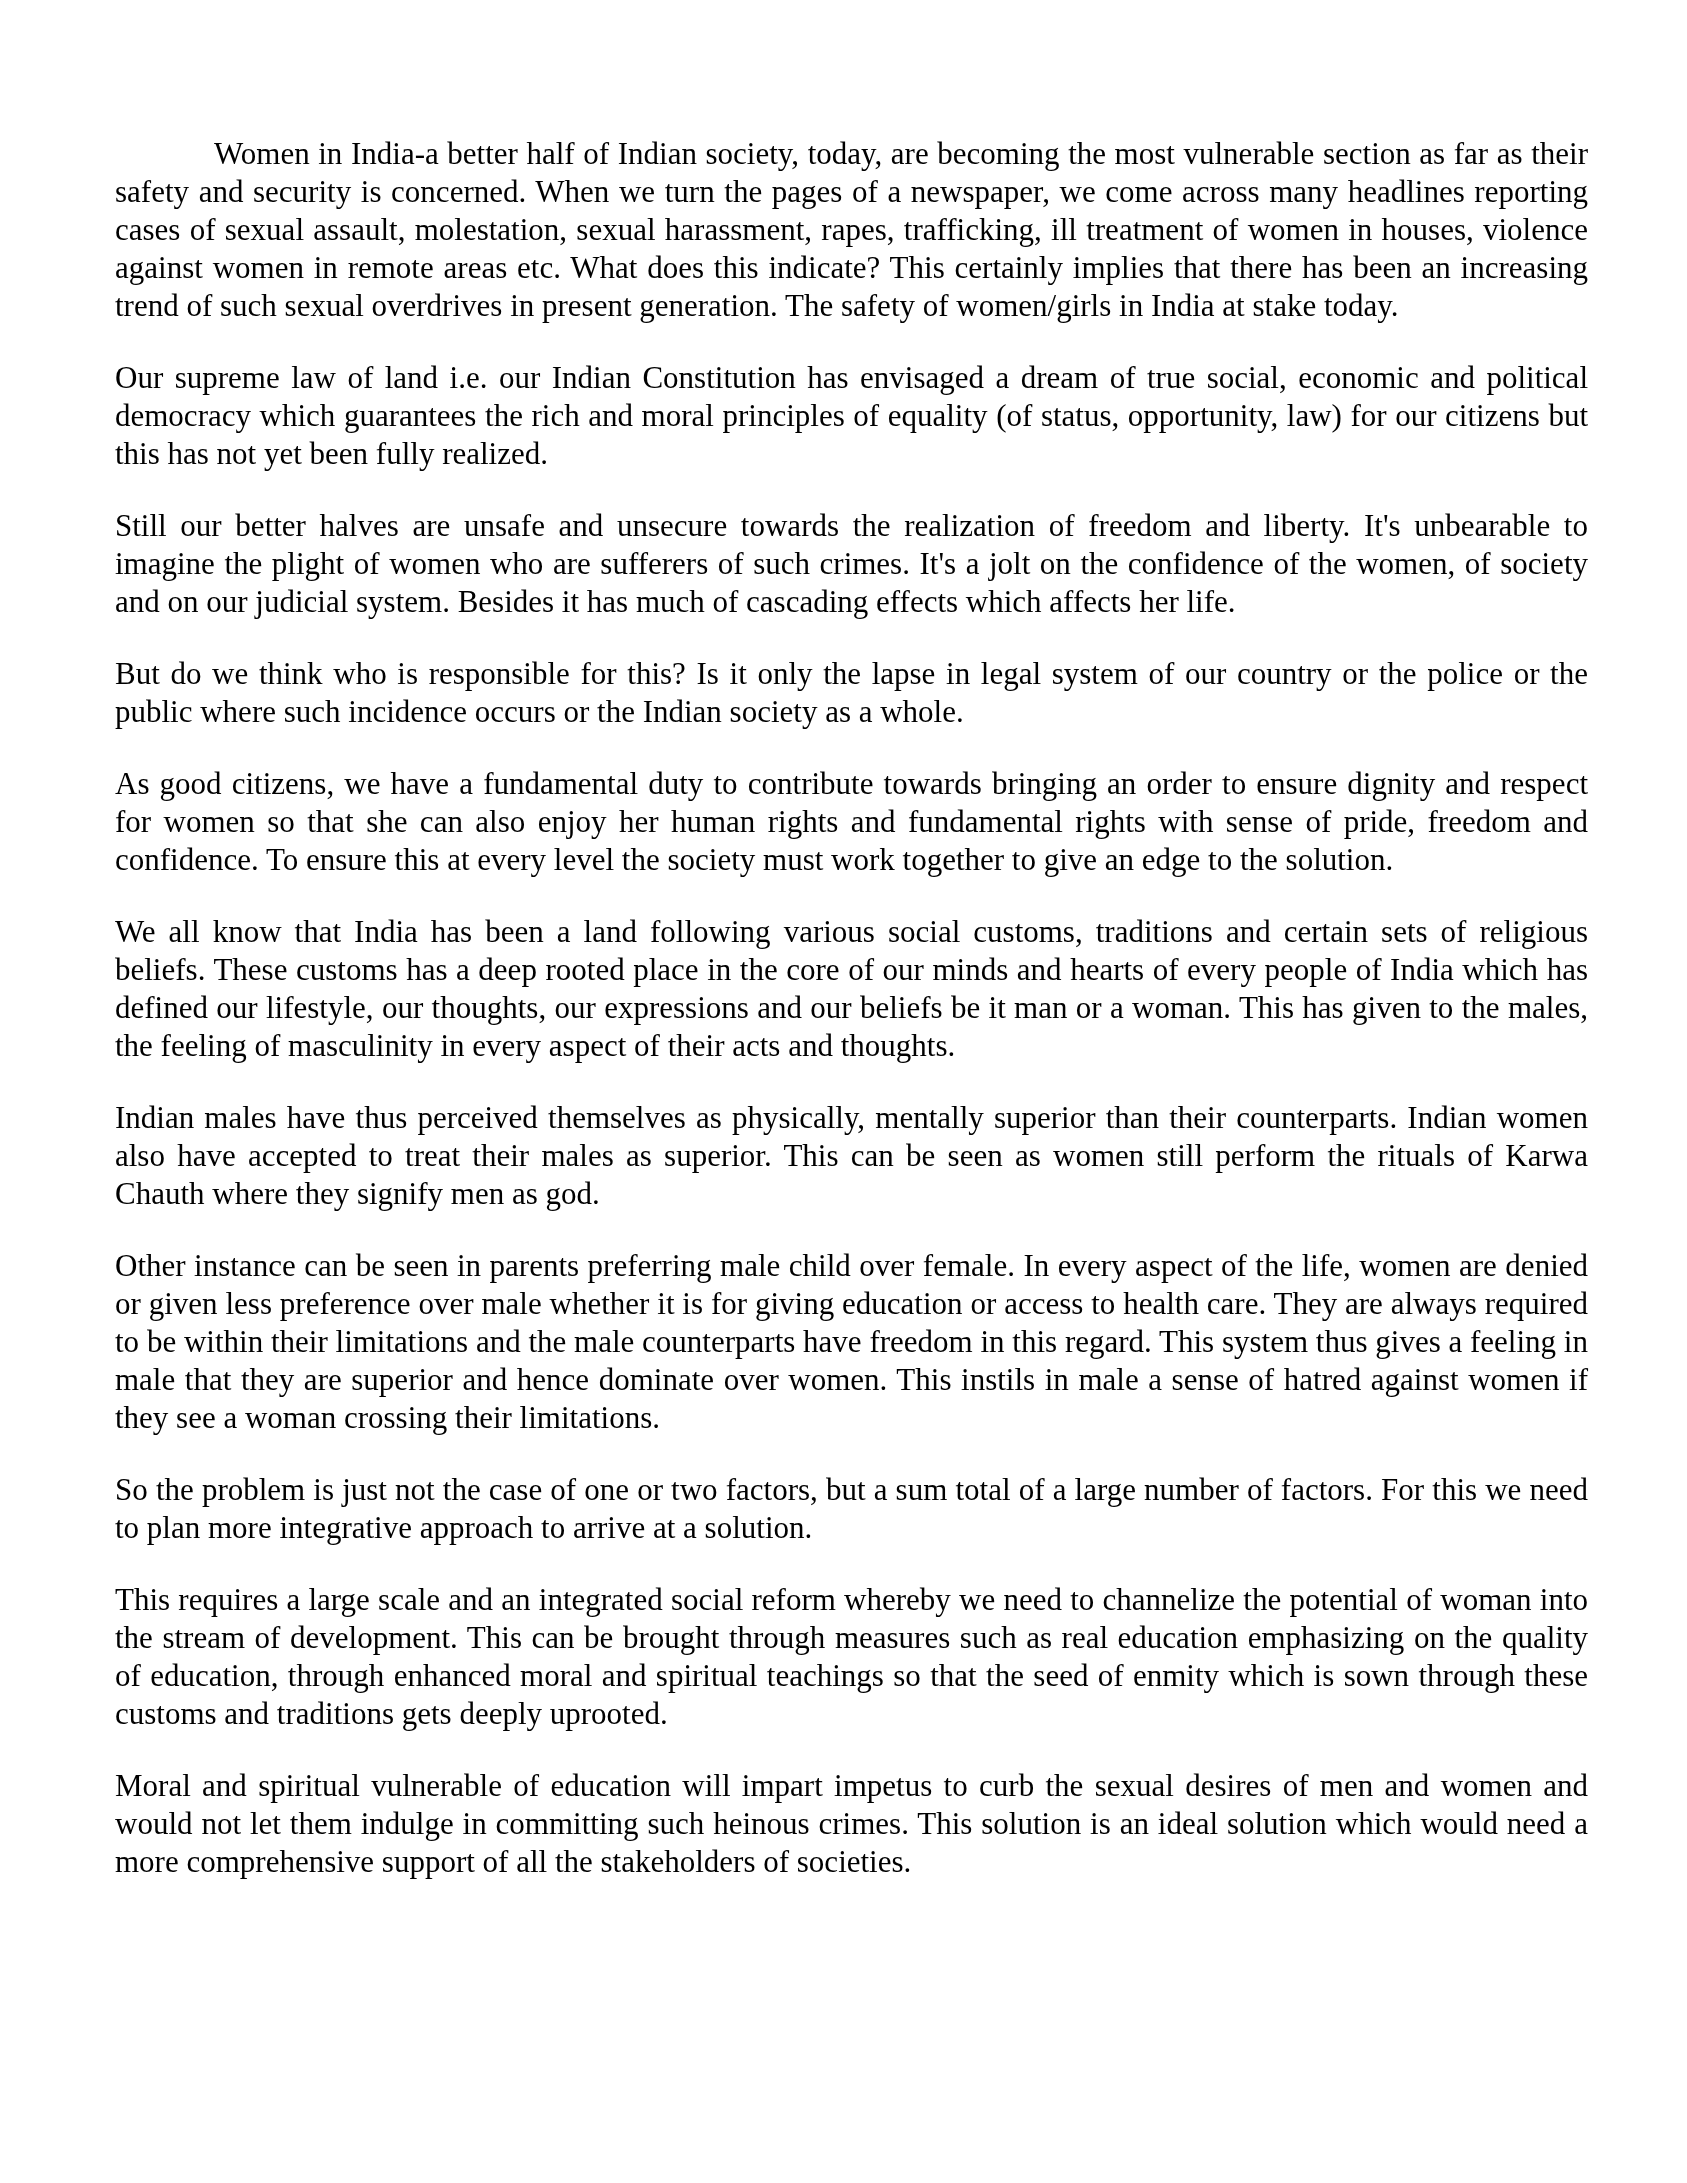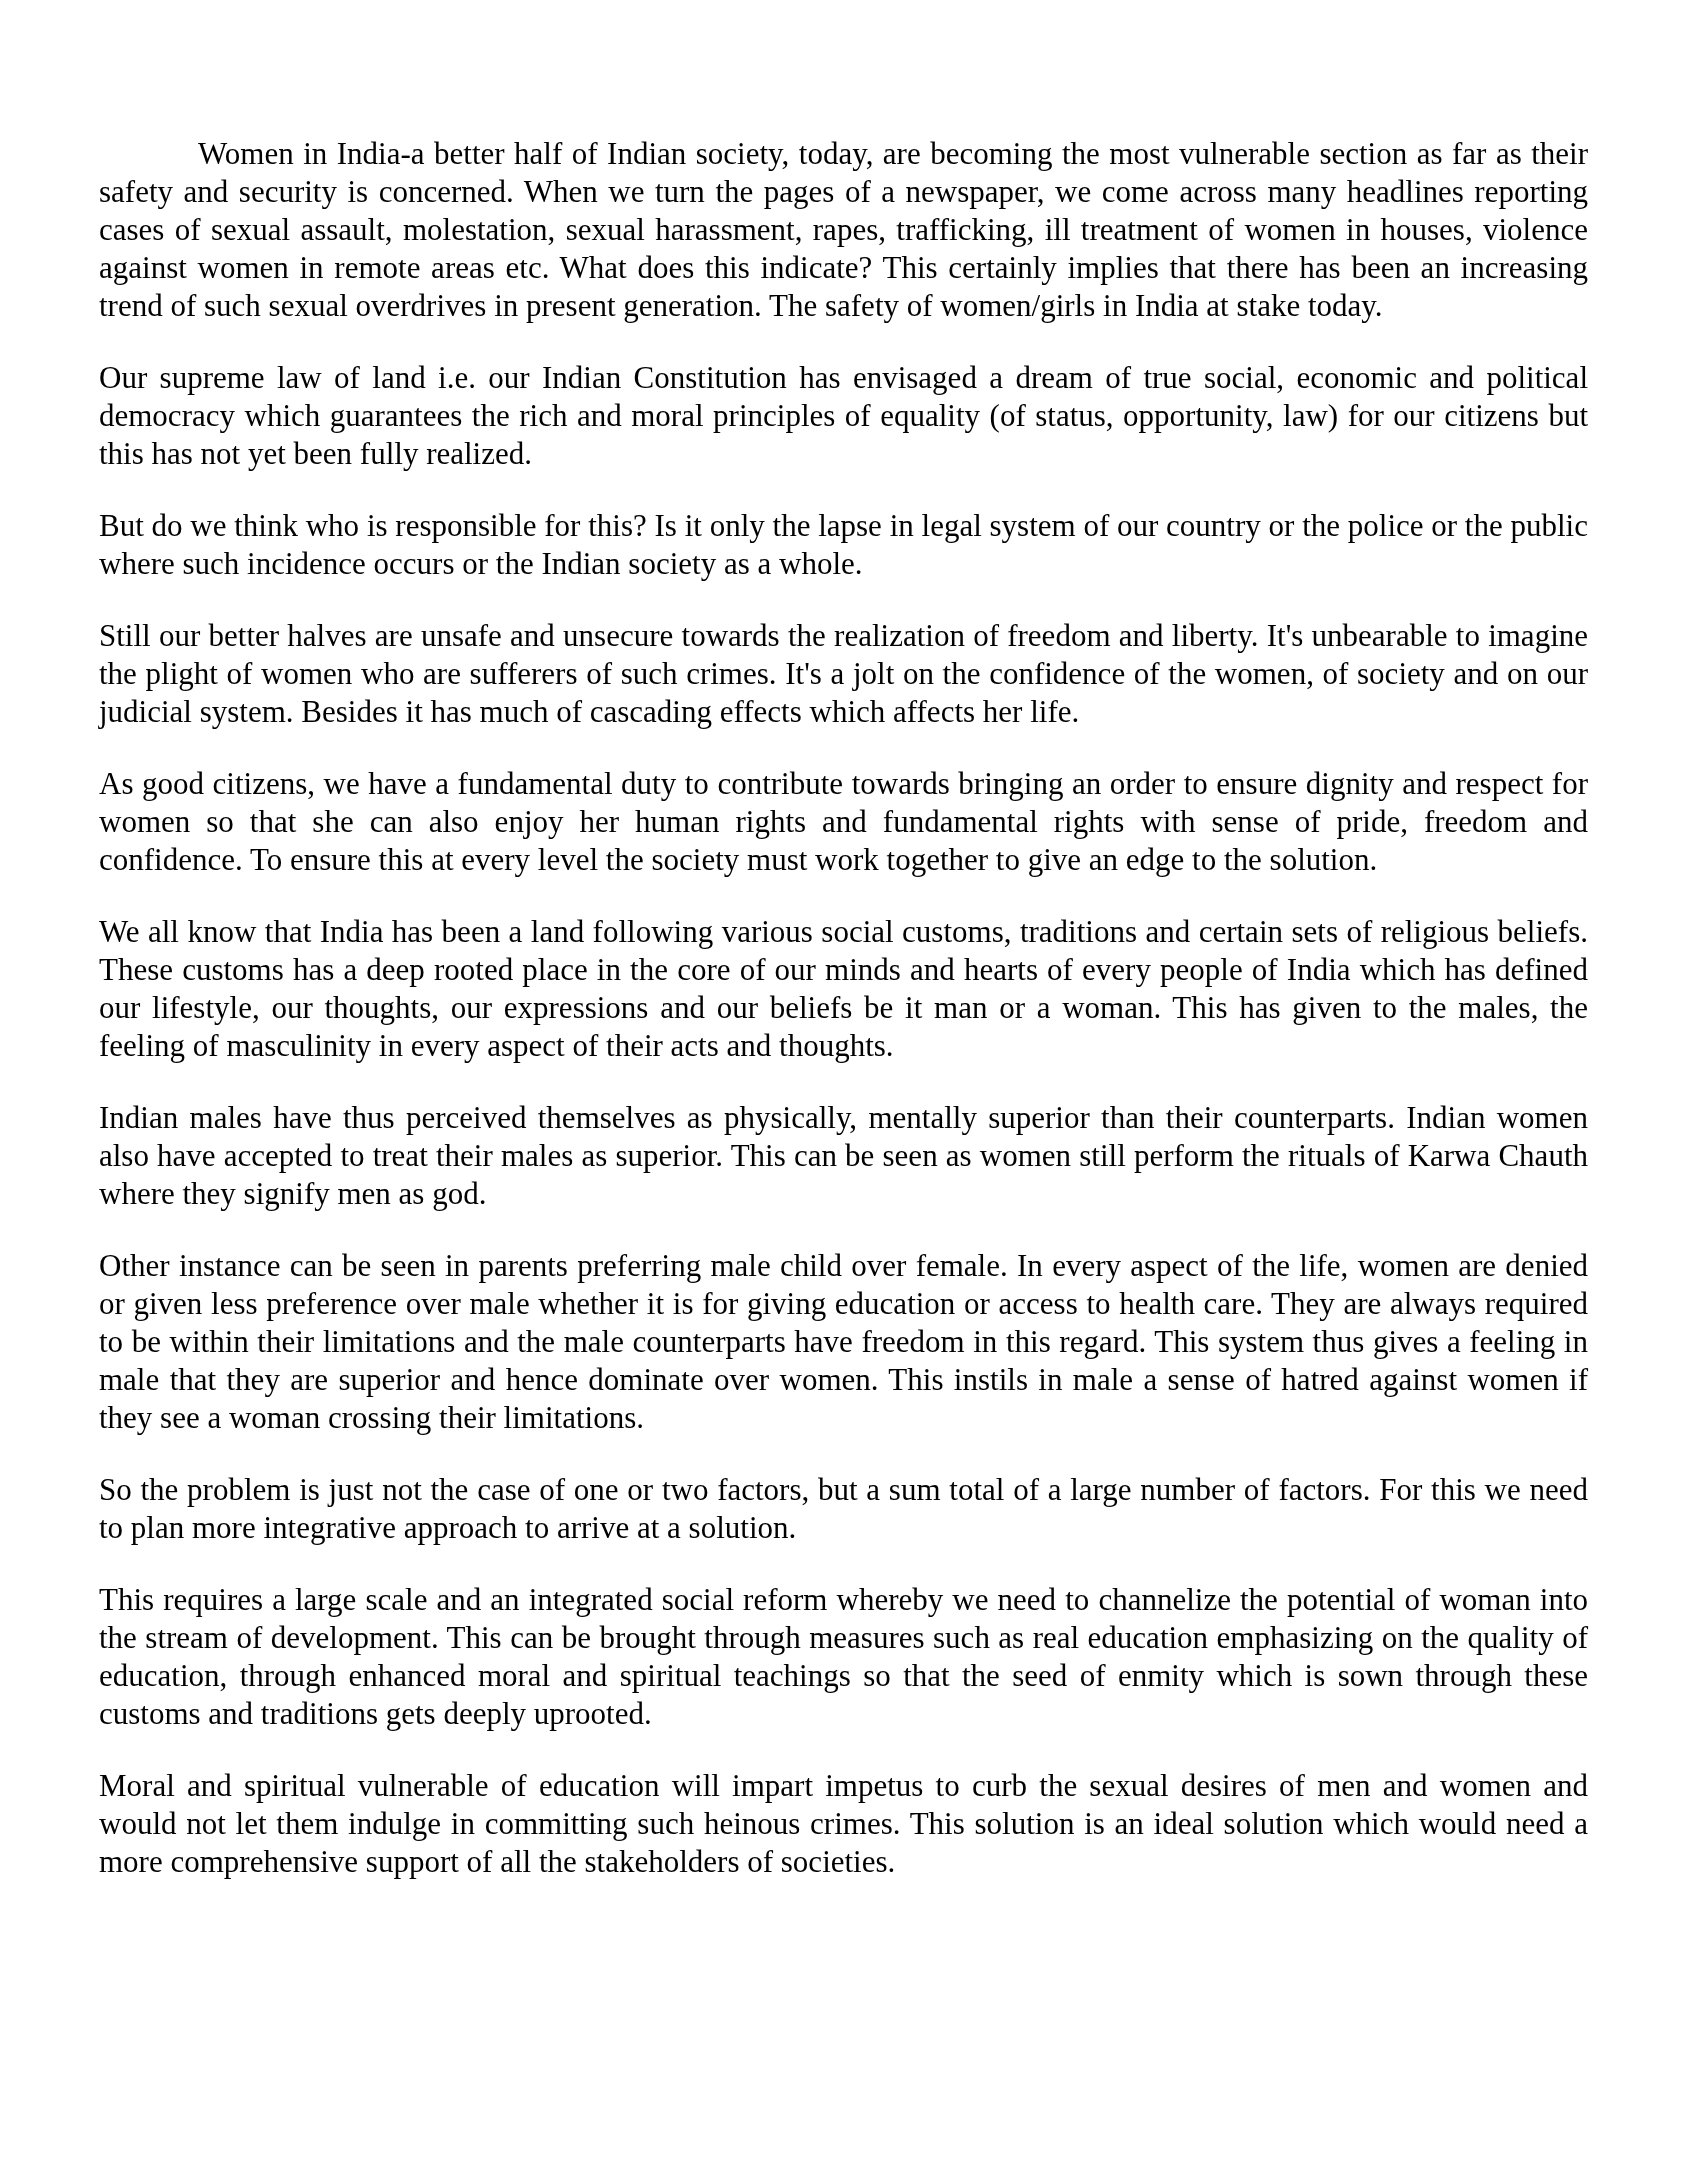--- a/index.html
+++ b/index.html
@@ -17,39 +17,39 @@
     position: absolute;
     left: 99px;
     top: 135px;
     width: 1489px;
     font-family: "Liberation Serif", "DejaVu Serif", serif;
     font-size: 31px;
     line-height: 38px;
     color: #000000;
   }
   .para {
-    margin: 0 0 34px 0;
+    margin: 0 0 34px 16px;
     text-align: justify;
     text-justify: inter-word;
   }
   .para.indent {
     text-indent: 99px;
   }
   .para.last {
     text-align-last: justify;
   }
 </style>
 </head>
 <body>
 
 <div class="page">
   <p class="para indent">Women in India-a better half of Indian society, today, are becoming the most vulnerable section as far as their safety and security is concerned. When we turn the pages of a newspaper, we come across many headlines reporting cases of sexual assault, molestation, sexual harassment, rapes, trafficking, ill treatment of women in houses, violence against women in remote areas etc. What does this indicate? This certainly implies that there has been an increasing trend of such sexual overdrives in present generation. The safety of women/girls in India at stake today.</p>
   <p class="para">Our supreme law of land i.e. our Indian Constitution has envisaged a dream of true social, economic and political democracy which guarantees the rich and moral principles of equality (of status, opportunity, law) for our citizens but this has not yet been fully realized.</p>
+  <p class="para">Still our better halves are unsafe and unsecure towards the realization of freedom and liberty. It's unbearable to imagine the plight of women who are sufferers of such crimes. It's a jolt on the confidence of the women, of society and on our judicial system. Besides it has much of cascading effects which affects her life.</p>
   <p class="para">But do we think who is responsible for this? Is it only the lapse in legal system of our country or the police or the public where such incidence occurs or the Indian society as a whole.</p>
-  <p class="para">Still our better halves are unsafe and unsecure towards the realization of freedom and liberty. It's unbearable to imagine the plight of women who are sufferers of such crimes. It's a jolt on the confidence of the women, of society and on our judicial system. Besides it has much of cascading effects which affects her life.</p>
   <p class="para">As good citizens, we have a fundamental duty to contribute towards bringing an order to ensure dignity and respect for women so that she can also enjoy her human rights and fundamental rights with sense of pride, freedom and confidence. To ensure this at every level the society must work together to give an edge to the solution.</p>
   <p class="para">We all know that India has been a land following various social customs, traditions and certain sets of religious beliefs. These customs has a deep rooted place in the core of our minds and hearts of every people of India which has defined our lifestyle, our thoughts, our expressions and our beliefs be it man or a woman. This has given to the males, the feeling of masculinity in every aspect of their acts and thoughts.</p>
   <p class="para">Indian males have thus perceived themselves as physically, mentally superior than their counterparts. Indian women also have accepted to treat their males as superior. This can be seen as women still perform the rituals of Karwa Chauth where they signify men as god.</p>
   <p class="para">Other instance can be seen in parents preferring male child over female. In every aspect of the life, women are denied or given less preference over male whether it is for giving education or access to health care. They are always required to be within their limitations and the male counterparts have freedom in this regard. This system thus gives a feeling in male that they are superior and hence dominate over women. This instils in male a sense of hatred against women if they see a woman crossing their limitations.</p>
   <p class="para">So the problem is just not the case of one or two factors, but a sum total of a large number of factors. For this we need to plan more integrative approach to arrive at a solution.</p>
   <p class="para">This requires a large scale and an integrated social reform whereby we need to channelize the potential of woman into the stream of development. This can be brought through measures such as real education emphasizing on the quality of education, through enhanced moral and spiritual teachings so that the seed of enmity which is sown through these customs and traditions gets deeply uprooted.</p>
   <p class="para">Moral and spiritual vulnerable of education will impart impetus to curb the sexual desires of men and women and would not let them indulge in committing such heinous crimes. This solution is an ideal solution which would need a more comprehensive support of all the stakeholders of societies.</p>
 </div>
 
 

